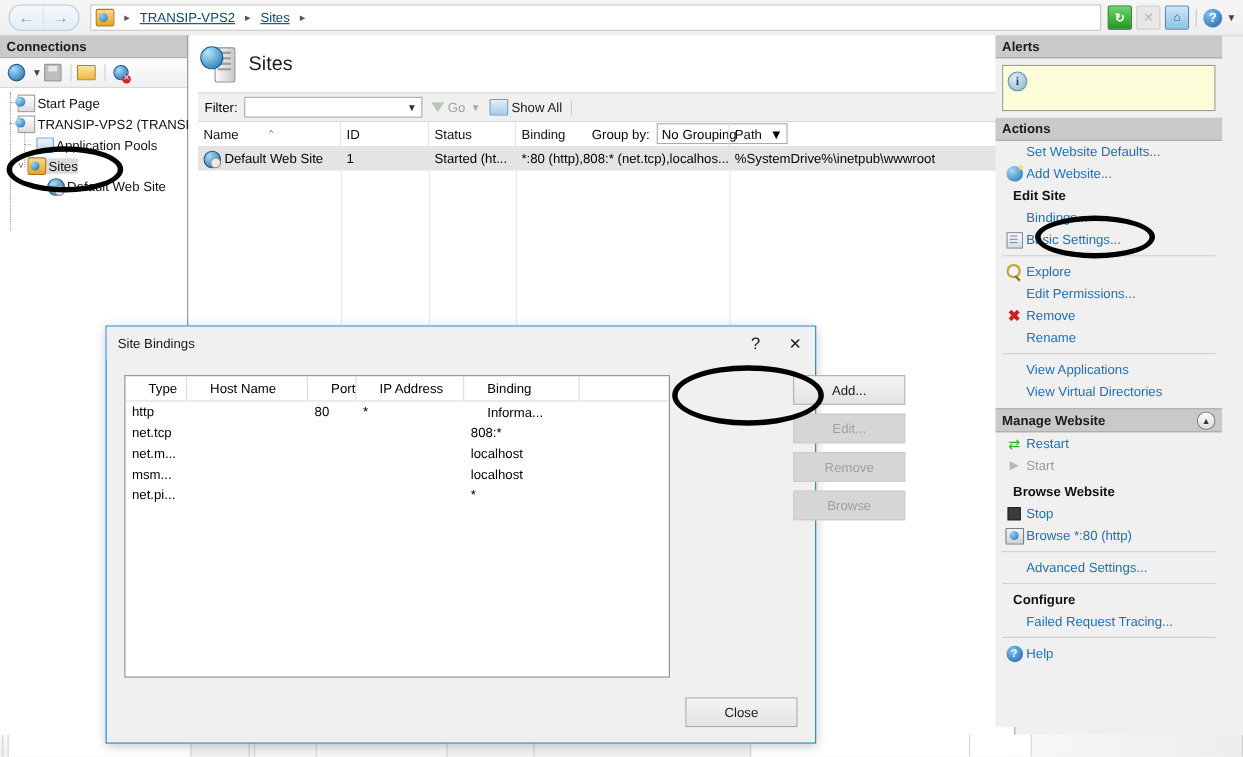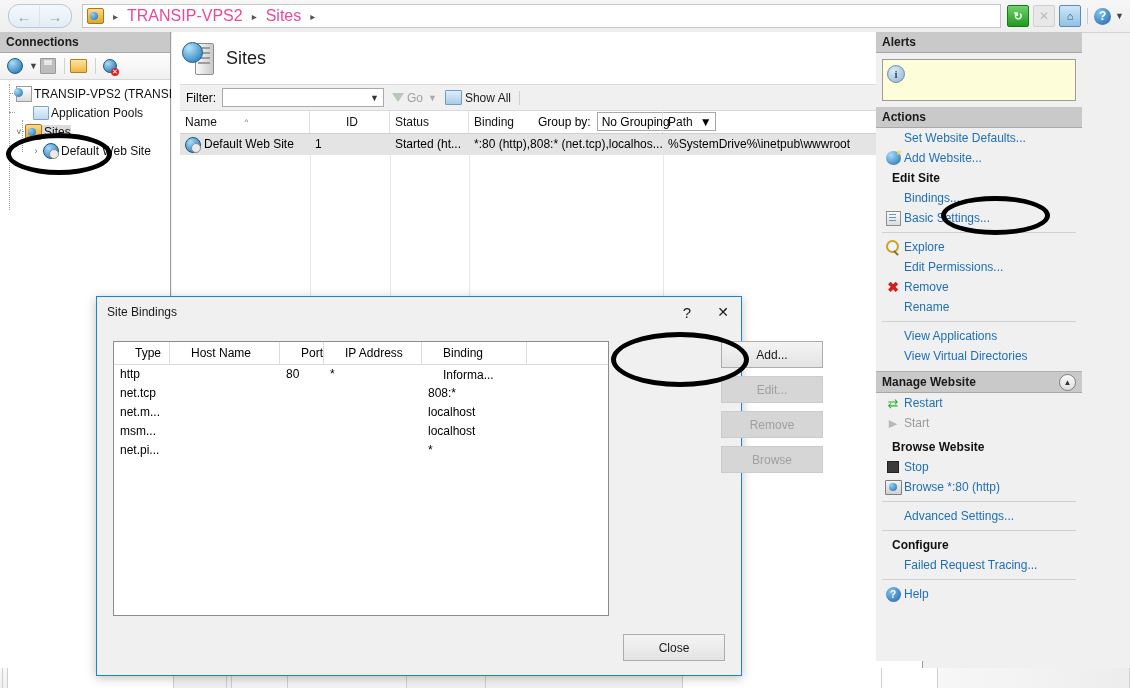--- a/index.html
+++ b/index.html
@@ -53,23 +53,24 @@
     height: 22px;
     background: #ffffff;
     border: 1px solid #c6c6c6;
     display: flex;
     align-items: center;
     padding: 0 4px;
     margin-right: 4px;
   }
   .crumb {
     display: flex; align-items: center;
-    font-size: 16px; color: #ec4899;
+    font-size: 12px; color: #0c4a6e;
     padding: 0 2px;
     white-space: nowrap;
+    text-decoration: underline;
   }
   .crumb-sep {
     color: #555; font-size: 10px; padding: 0 7px;
   }
   .icon-sitesm {
     width: 15px; height: 14px;
     background: linear-gradient(to bottom,#ffd98a,#e8a321);
     border: 1px solid #a9761a;
     border-radius: 2px;
     position: relative;
@@ -295,21 +296,21 @@
     box-sizing:border-box;padding-left:5px;height:21px;line-height:21px;
     white-space:nowrap;overflow:hidden;
   }
   .gc.name{display:flex;align-items:center;}
   .gc.name .ico-web{margin-right:3px;flex:0 0 14px;}
   .colline{position:absolute;top:0;bottom:0;width:1px;background:#e8e8e8;}
 
   
   .rightpane{
     position:absolute;
-    left:876px; top:32px;
+    left:905px; top:32px;
     width:206px;height:629px;
     background:#f0f0f0;
     box-sizing:border-box;
   }
   .alertbox{
     margin:6px;
     background:#fdfdd9;
     border:1px solid #9c9c9c;
     display:flex;
     padding:5px 4px;
@@ -494,20 +495,26 @@
     </div>
 
     <div class="tree">
 
       <div class="treeline" style="left:9px;top:4px;height:126px;"></div>
       <div class="treedash" style="left:9px;top:13px;width:6px;"></div>
       <div class="treedash" style="left:9px;top:32px;width:6px;"></div>
       <div class="treedash" style="left:22px;top:51px;width:6px;"></div>
       <div class="treeline" style="left:22px;top:40px;height:32px;"></div>
 
+      <div class="tnode" style="padding-left:11px;">
+        <span class="ti">
+            <span class="ico-page"></span>
+          </span>
+        <span class="tl">Start Page</span>
+      </div>
 
       <div class="tnode" style="padding-left:11px;">
         <span class="ti">
             <span class="ico-page"></span>
           </span>
         <span class="tl">TRANSIP-VPS2 (TRANSIP-</span>
       </div>
 
       <div class="tnode" style="padding-left:28px;">
         <span class="ti">
@@ -568,21 +575,21 @@
         </div>
       </div>
     </div>
 
     <div class="grid">
       <div class="grid-head">
         <div class="gh" style="width:130px;">
           <span class="sortmark">^</span>
           <span>Name</span>
         </div>
-        <div class="gh" style="width:80px;text-align:center;">
+        <div class="gh" style="width:80px;">
           <span>ID</span>
         </div>
         <div class="gh" style="width:79px;">
           <span>Status</span>
         </div>
         <div class="gh" style="width:194px;">
           <span>Binding</span>
         </div>
         <div class="gh" style="width:250px;border-right:none;">
           <span>Path</span>

